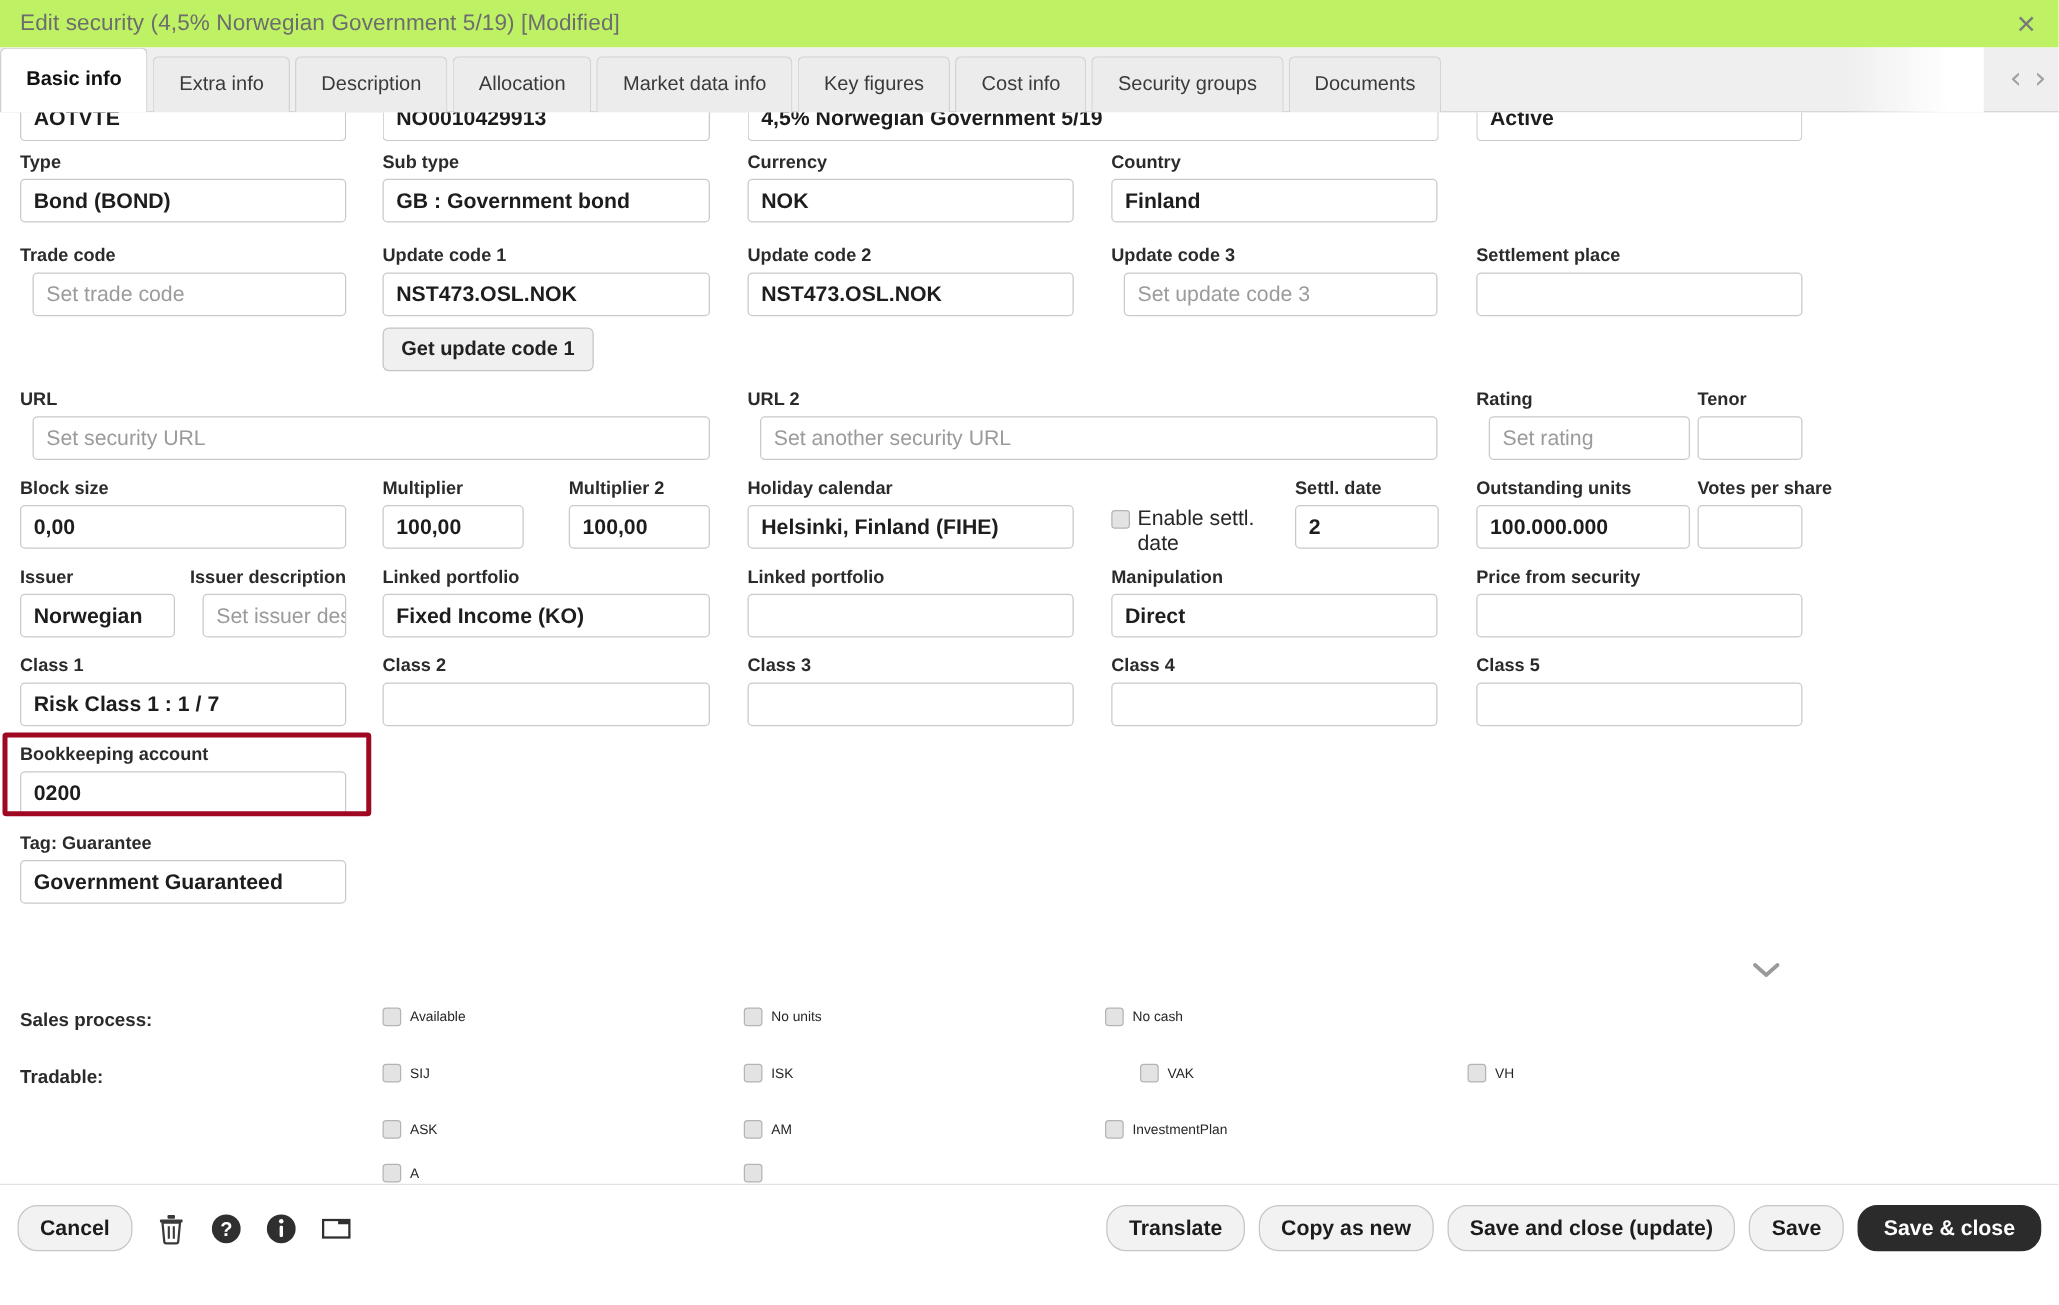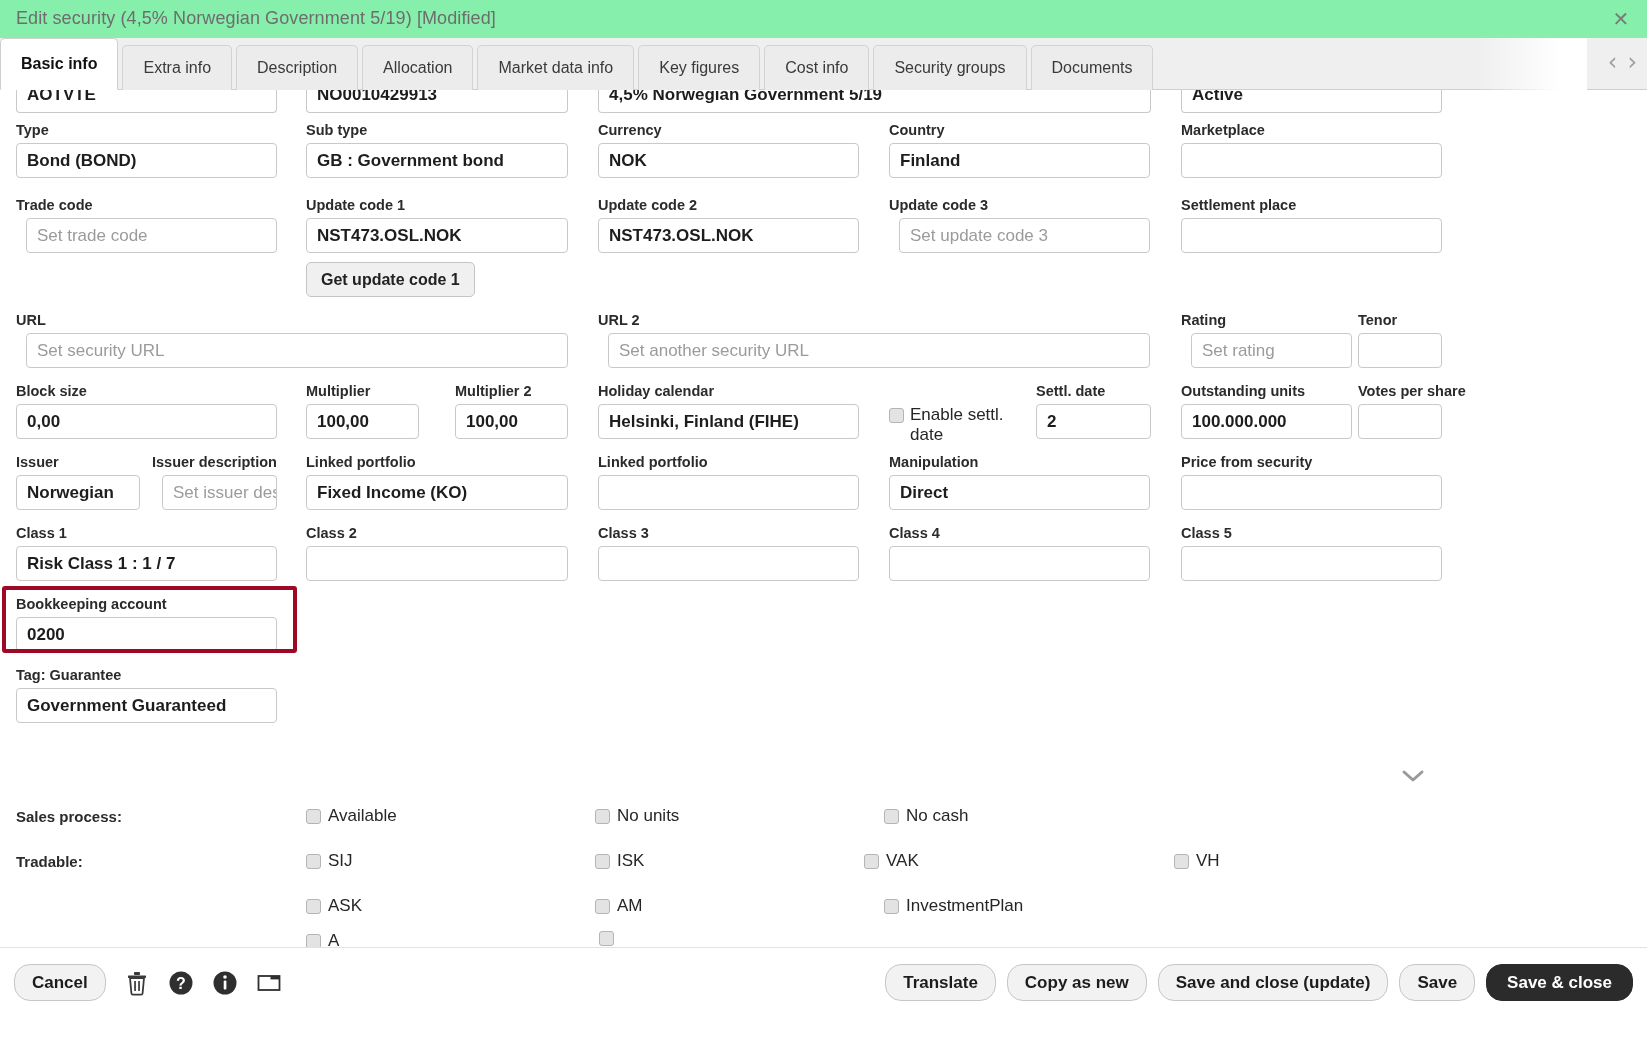--- a/index.html
+++ b/index.html
@@ -9,21 +9,21 @@
     overflow: hidden;
     background: #ffffff;
     font-family: "Liberation Sans", sans-serif;
     color: #2b2b2b;
   }
   .window { position: relative; width: 1647px; height: 1044px; background:#fff; }
 
   
   .titlebar {
     position: absolute; left:0; top:0; width:1647px; height:38px;
-    background:#86efac;
+    background:#bef264;
   }
   .titlebar .title {
     position:absolute; left:16px; top:8px;
     font-size:18px; color:#6d6d6d; letter-spacing:0.1px;
     white-space:nowrap;
   }
   .titlebar .close {
     position:absolute; right:14px; top:8px;
     width:24px; height:22px; line-height:22px; text-align:center;
     color:#7a7a7a; font-size:20px; cursor:pointer;
@@ -93,21 +93,21 @@
     position:absolute; border:4px solid #9f0822; border-radius:3px;
     pointer-events:none;
   }
 
   
   .cbx { position:absolute; display:flex; align-items:center; gap:7px; cursor:pointer; }
   .cbx .box {
     width:15px; height:15px; border:1px solid #b4b4b4; border-radius:3px;
     background:#e3e3e3; flex:0 0 auto;
   }
-  .cbx .t { font-size:17px; color:#262626; white-space:nowrap; }
+  .cbx .t { font-size:11px; color:#262626; white-space:nowrap; }
   .rowlbl { position:absolute; font-size:15px; font-weight:bold; color:#2b2b2b; white-space:nowrap; }
 
   .enable-cbx { position:absolute; display:flex; align-items:flex-start; gap:6px; cursor:pointer; }
   .enable-cbx .box {
     width:15px; height:15px; border:1px solid #b4b4b4; border-radius:3px;
     background:#e3e3e3; margin-top:3px; flex:0 0 auto;
   }
   .enable-cbx .t { font-size:17px; color:#262626; line-height:20px; max-width:110px; }
 
   .collapse {
@@ -201,24 +201,20 @@
       <div class="ctl sel">GB : Government bond</div>
     </div>
     <div class="fld" style="left:598px; top:32px; width:261px;">
       <div class="lbl">Currency</div>
       <div class="ctl sel">NOK</div>
     </div>
     <div class="fld" style="left:889px; top:32px; width:261px;">
       <div class="lbl">Country</div>
       <div class="ctl sel">Finland</div>
     </div>
-    <div class="fld" style="left:1181px; top:32px; width:261px;">
-      <div class="lbl">Marketplace</div>
-      <div class="ctl sel"></div>
-    </div>
 
     <div class="fld" style="left:16px; top:107px; width:261px;">
       <div class="lbl">Trade code</div>
       <div class="ctl inp ph">Set trade code</div>
     </div>
     <div class="fld" style="left:306px; top:107px; width:262px;">
       <div class="lbl">Update code 1</div>
       <div class="ctl sel">NST473.OSL.NOK</div>
     </div>
     <div class="fld" style="left:598px; top:107px; width:261px;">
@@ -368,21 +364,21 @@
     </div>
 
     <div class="cbx" style="left:306px; top:761px;">
       <span class="box"></span>
       <span class="t">SIJ</span>
     </div>
     <div class="cbx" style="left:595px; top:761px;">
       <span class="box"></span>
       <span class="t">ISK</span>
     </div>
-    <div class="cbx" style="left:864px; top:761px;">
+    <div class="cbx" style="left:912px; top:761px;">
       <span class="box"></span>
       <span class="t">VAK</span>
     </div>
     <div class="cbx" style="left:1174px; top:761px;">
       <span class="box"></span>
       <span class="t">VH</span>
     </div>
 
     <div class="cbx" style="left:306px; top:806px;">
       <span class="box"></span>

